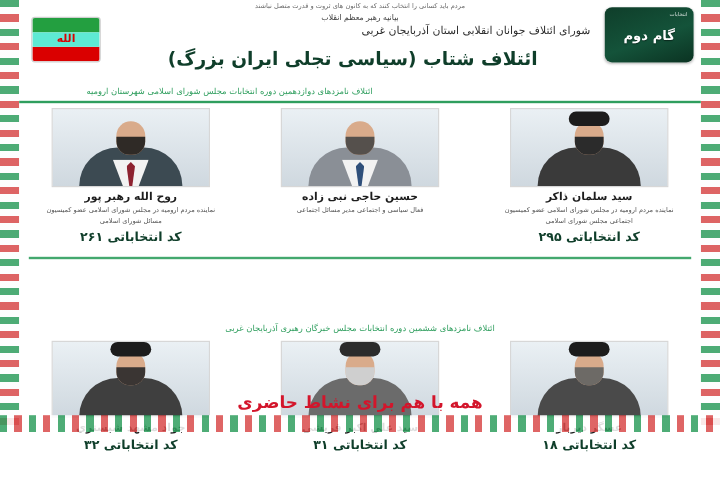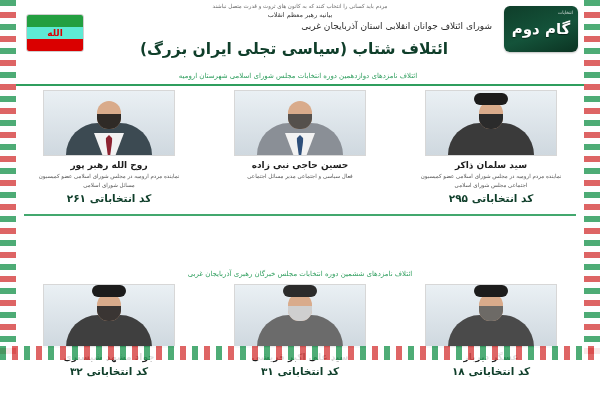--- a/index.html
+++ b/index.html
@@ -51,21 +51,21 @@
   .logo-badge {
     position: absolute; top: 6px; right: 6px;
     width: 74px; height: 46px;
     border-radius: 6px;
     background: linear-gradient(160deg, #0f3e2a 0%, #14533a 55%, #0b3322 100%);
     color: #ffffff;
     display: flex; align-items: center; justify-content: center;
     box-shadow: 0 1px 2px rgba(0,0,0,.25);
   }
   .logo-badge .logo-txt {
-    font-size: 15px; font-weight: bold; letter-spacing: .5px;
+    font-size: 11px; font-weight: bold; letter-spacing: .5px;
     text-shadow: 0 1px 1px rgba(0,0,0,.5);
   }
   .logo-badge .logo-sub {
     position: absolute; top: 4px; right: 5px;
     font-size: 4.5px; opacity: .8;
   }
   .flag {
     position: absolute; top: 14px; left: 10px;
     width: 58px; height: 38px;
     border: 1px solid #cfcfcf; border-radius: 3px;
@@ -87,21 +87,21 @@
     font-size: 9px; color: #2b2b2b; line-height: 1.5;
   }
   .title-big {
     position: absolute; top: 40px; right: 92px; left: 80px;
     text-align: center;
     font-size: 15.5px; font-weight: bold; color: #0f3e2a;
     letter-spacing: .2px;
   }
   .subtitle-strip {
     position: absolute; bottom: 4px; right: 60px; left: 56px;
-    text-align: center;
+    text-align: left;
     font-size: 7px; color: #2f9e5e;
   }
 
   
   .section { position: relative; }
   .section-label {
     position: absolute;
     font-size: 7px; color: #2f9e5e; text-align: center;
     left: 0; right: 0;
   }
@@ -322,16 +322,17 @@
           <div class="cand-name">جواد مشهد شبستری</div>
           <div class="cand-code">
             <span>کد انتخاباتی</span>
             <span>۳۲</span>
           </div>
         </div>
 
       </div>
     </div>
 
+    <div class="slogan">همه با هم برای نشاط حاضری</div>
   </div>
 
   <div class="bottom-band"></div>
 </div>
 
 </body></html>

